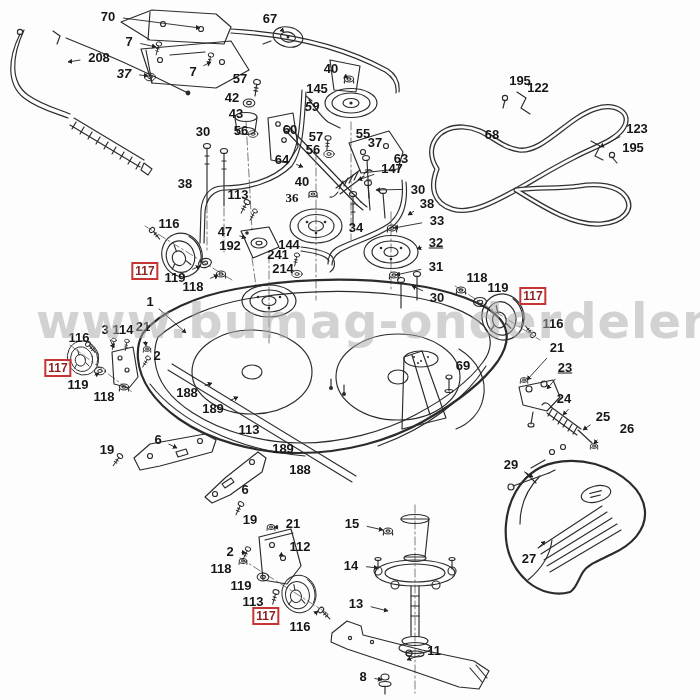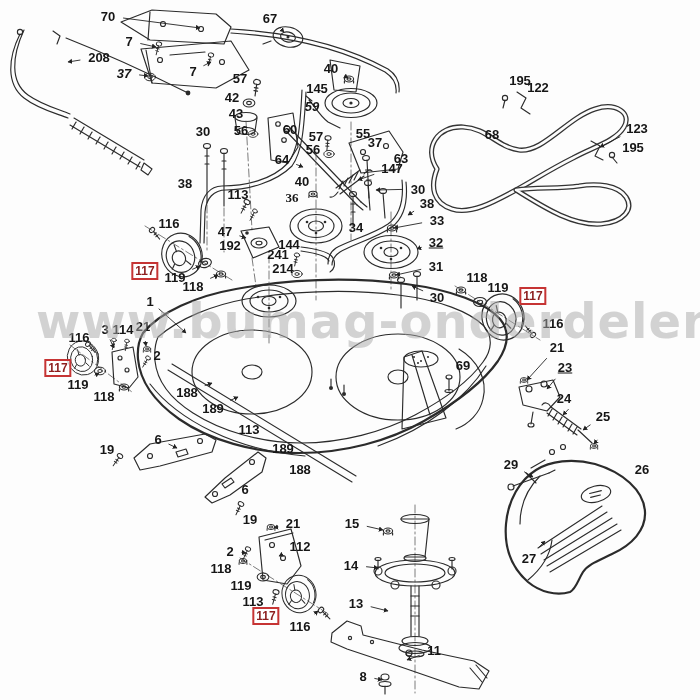--- a/index.html
+++ b/index.html
@@ -549,21 +549,21 @@
       <div class="part-label" style="left: 434px; top: 650px;">11</div>
       <div class="part-label" style="left: 363px; top: 676px;">8</div>
       <div class="part-label" style="left: 477px; top: 277px;">118</div>
       <div class="part-label" style="left: 498px; top: 287px;">119</div>
       <div class="part-label boxed" style="left: 533px; top: 296px;">117</div>
       <div class="part-label" style="left: 553px; top: 323px;">116</div>
       <div class="part-label" style="left: 557px; top: 347px;">21</div>
       <div class="part-label" style="left: 565px; top: 367px; text-decoration: underline;">23</div>
       <div class="part-label" style="left: 564px; top: 398px;">24</div>
       <div class="part-label" style="left: 603px; top: 416px;">25</div>
-      <div class="part-label" style="left: 642px; top: 428px; margin-top: 41px;">26</div>
+      <div class="part-label" style="left: 627px; top: 428px;">26</div>
       <div class="part-label" style="left: 463px; top: 365px;">69</div>
       <div class="part-label" style="left: 511px; top: 464px;">29</div>
       <div class="part-label" style="left: 529px; top: 558px;">27</div>
     </div>
 
 <div class="watermark">www.bumag-onderdelen.nl</div>
 
 </div>
 
 </body></html>

